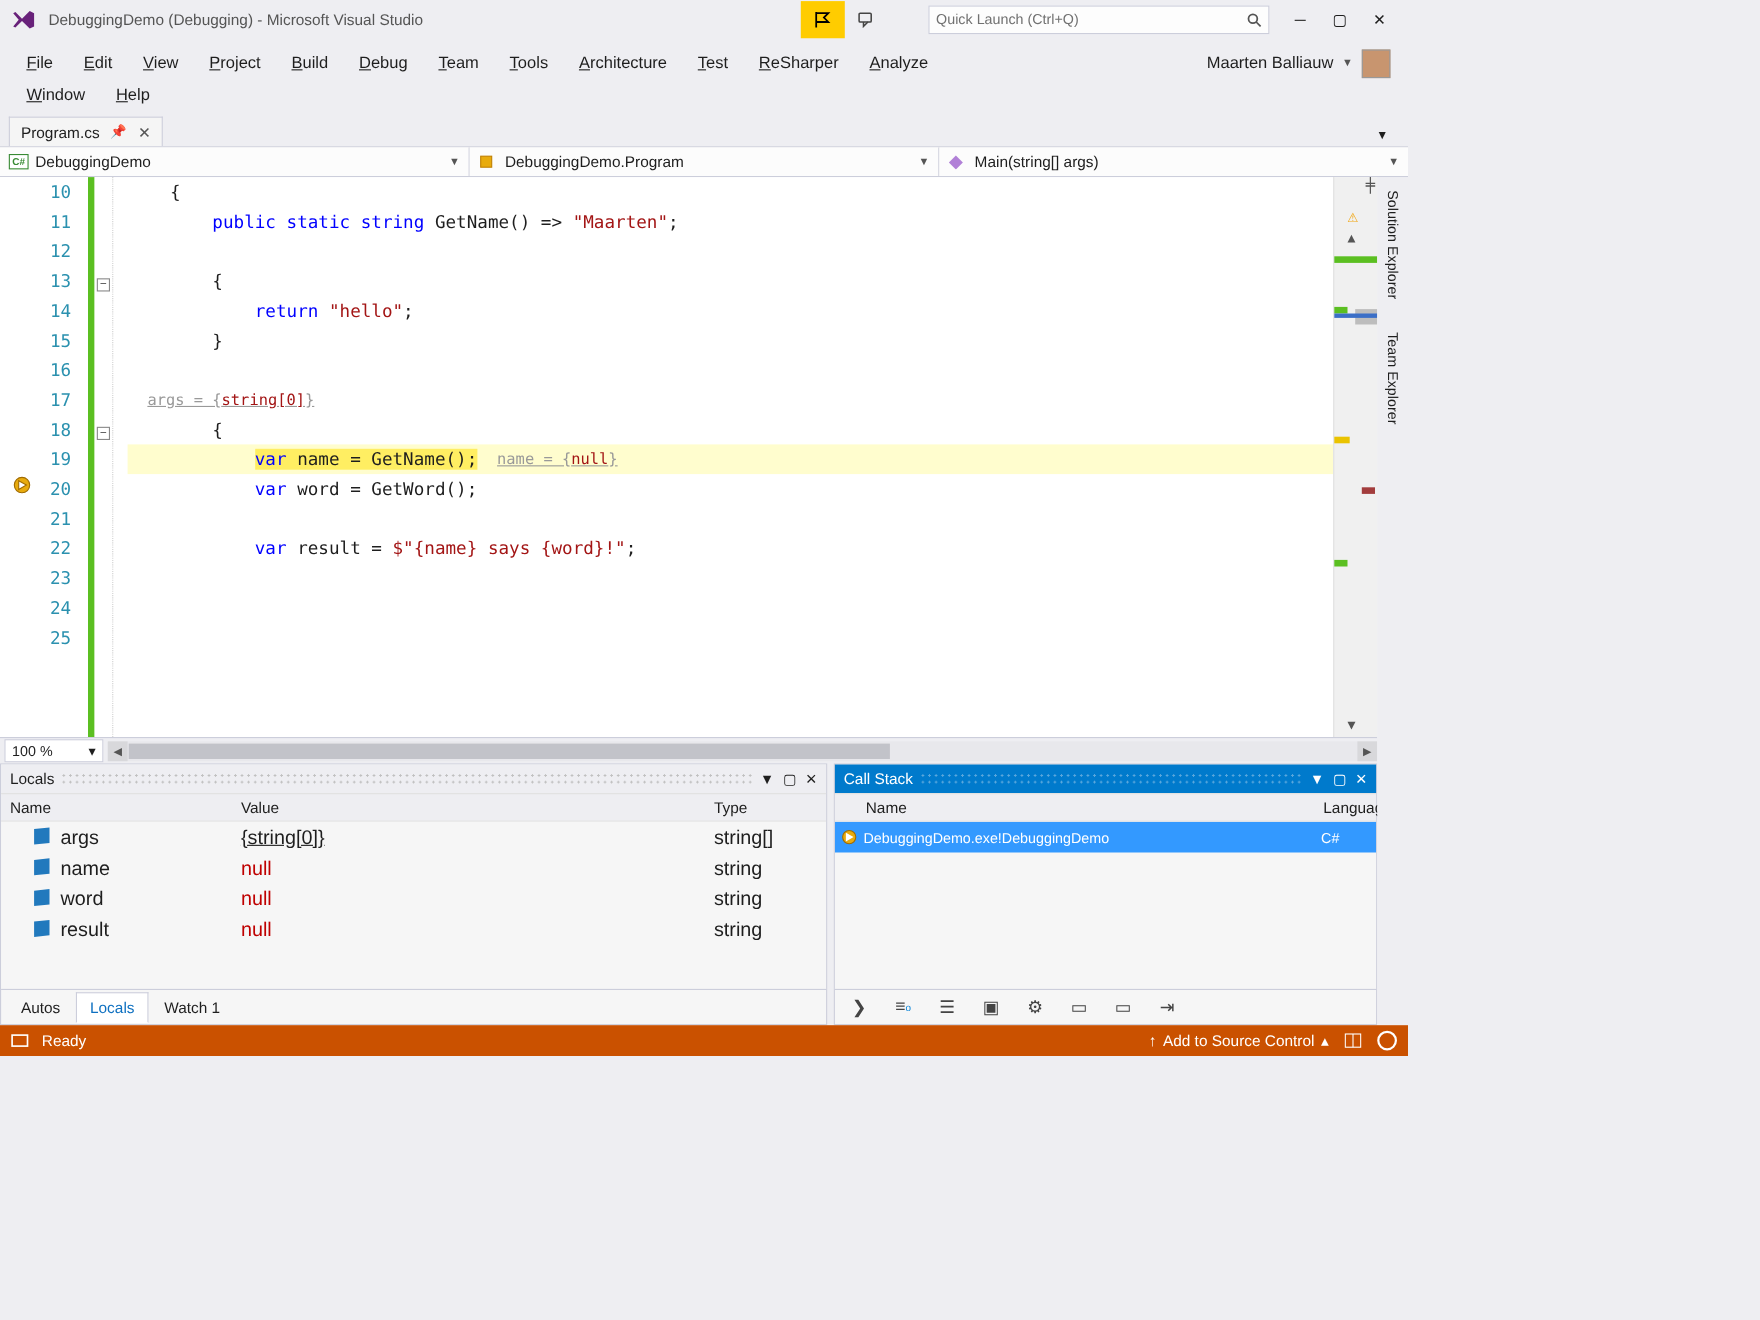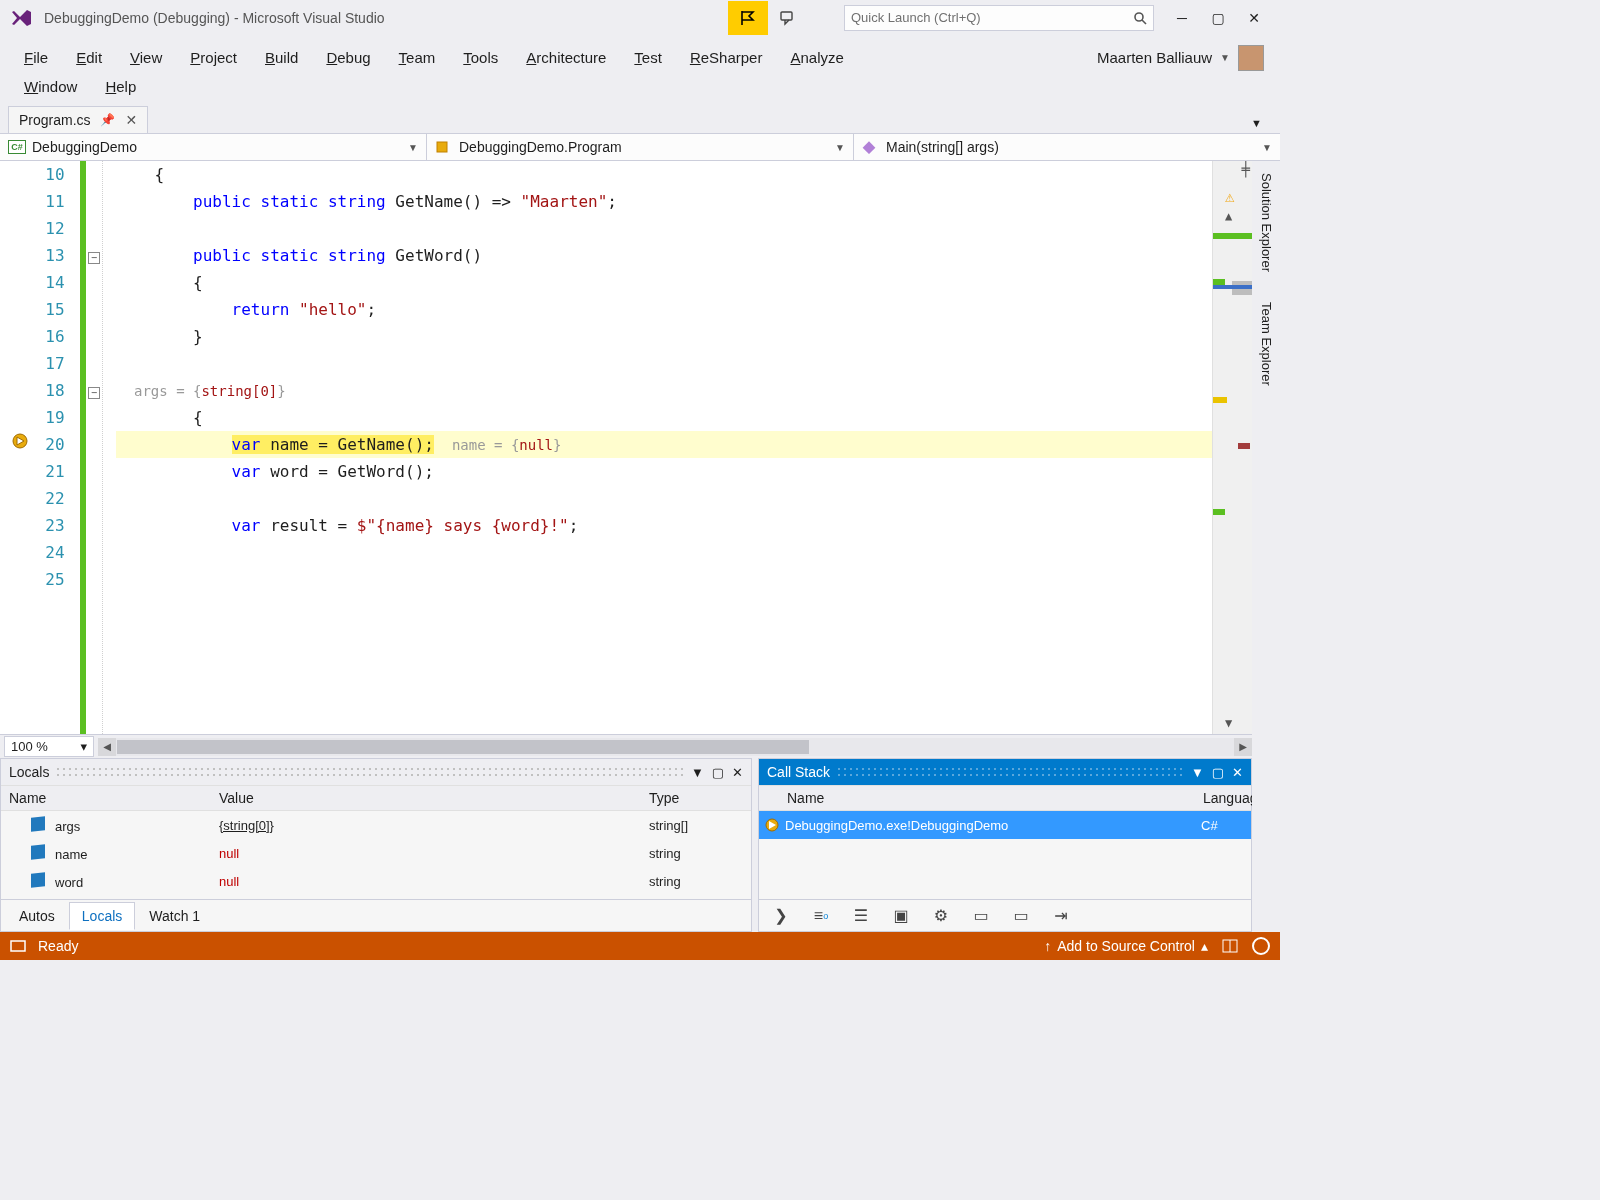--- a/index.html
+++ b/index.html
@@ -45,21 +45,21 @@
 .green-bar{width:6px;background:#5bbf21;}
 .fold-col{width:16px;background:#fff;}
 .dotted-col{width:14px;border-left:1px dotted #d0d0d0;}
 .code-lines{flex:1;position:relative;}
 .line{height:27px;display:flex;align-items:center;white-space:pre;}
 .ln{height:27px; line-height:27px;text-align:center;}
 .fold-glyph{width:12px;height:12px;border:1px solid #888;display:inline-flex;align-items:center;justify-content:center;font-size:10px;line-height:1;color:#555;}
 .kw{color:#0000ff;} .str{color:#a31515;} .type{color:#2b91af;}
 .hl-current{background:#fffdce;}
 .hl-exec{background:#ffee62;}
-.inline-hint{color:#999;font-size:14px;margin-left:18px;}
+.inline-hint{color:#999;font-size:14px;margin-left:18px;text-decoration:underline;}
 .inline-hint .str2{color:#a31515;}
 .inline-hint .null{color:#a31515;}
 
 
 .minimap { width:40px; background:#f0f0f0; position:relative; border-left:1px solid #e0e0e0;}
 .mm-split{position:absolute;top:0;right:2px;font-size:14px;color:#555;}
 .mm-warn{position:absolute;top:26px;left:12px;color:#f1a817;}
 .mm-arrow{position:absolute;top:48px;left:12px;color:#555;font-size:12px;}
 .mm-mark{position:absolute;left:0;width:100%;height:6px;}
 
@@ -69,34 +69,34 @@
 
 
 .zoom-row{height:24px;display:flex;align-items:center;background:#eeeef2;border-top:1px solid #cccedb;}
 .zoom-box{width:90px;border:1px solid #cccedb;margin:0 4px;padding:2px 6px;background:#fff;font-size:13px;display:flex;}
 .zoom-box span{flex:1;}
 .hscroll{flex:1;height:18px;background:#e8e8ec;display:flex;align-items:center;}
 .hsbtn{width:18px;height:18px;background:#d8d8db;display:flex;align-items:center;justify-content:center;font-size:10px;color:#555;}
 .hthumb{width:60%;height:14px;background:#c2c3c9;margin-left:1px;}
 
 
-.panels{height:174px;display:flex;background:#eeeef2;}
+.panels{height:238px;display:flex;background:#eeeef2;}
 .panel{display:flex;flex-direction:column;border:1px solid #cccedb;background:#f6f6f6;}
 .panel.left{flex:0 0 752px;}
 .panel.right{flex:1;margin-left:6px;}
 .panel-hdr{height:26px;display:flex;align-items:center;padding:0 8px;font-size:14px;}
 .panel.left .panel-hdr{background:#eeeef2;color:#1e1e1e;}
 .panel.right .panel-hdr{background:#007acc;color:#fff;}
 .hdr-spacer{flex:1; background-image:radial-gradient(#c0c0c0 1px,transparent 1px);background-size:6px 6px;height:12px;margin:0 6px;}
 .panel.right .hdr-spacer{background-image:radial-gradient(#5aa7dc 1px,transparent 1px);}
 .hdr-btns{display:flex;gap:8px;font-size:13px;}
 .grid-hdr{display:flex;background:#eeeef2;border-top:1px solid #e0e0e0;border-bottom:1px solid #e0e0e0;font-size:14px;height:26px;align-items:center;}
 .grid-hdr div{padding:0 8px;}
 .grid-body{flex:1;background:#f6f6f6;overflow:auto;}
-.grid-row{display:flex;height:28px;align-items:center;font-size:13px;}
+.grid-row{display:flex;height:28px;align-items:center;font-size:18px;}
 .cell{padding:0 8px;}
 .cube{width:14px;height:14px;display:inline-block;background:#2179bd;transform:skewY(-6deg);margin-right:10px;}
 .val-red{color:#bf0000;}
 .val-norm{color:#1e1e1e;text-decoration:underline;}
 .tab-strip{height:32px;display:flex;align-items:center;border-top:1px solid #cccedb;gap:2px;padding:0 6px;}
 .btab{padding:5px 12px;font-size:14px;color:#1e1e1e;}
 .btab.active{background:#fff;border:1px solid #cccedb;border-bottom:1px solid #fff;color:#0e70c0;}
 .cs-toolbar{height:32px;border-top:1px solid #cccedb;display:flex;align-items:center;gap:16px;padding:0 10px;color:#444;}
 .cs-tool{width:24px;height:20px;display:flex;align-items:center;justify-content:center;font-size:16px;}
 .cs-sel{background:#3399ff;color:#fff;}
@@ -260,21 +260,20 @@
           <div class="ln" style="text-align: center;"></div>
           <div class="ln" style="text-align: center;"></div>
           <div class="ln" style="text-align: center;"></div>
           <div class="ln" style="text-align: center;"></div>
         </div>
       <div class="dotted-col"></div>
       <div class="code-lines" id="codelines">
           <div class="line"><span>    {</span></div>
           <div class="line"><span>        <span class="kw">public</span> <span class="kw">static</span> <span class="kw">string</span> GetName() =&gt; <span class="str">"Maarten"</span>;</span></div>
           <div class="line"><span></span></div>
-          <div class="line"><span>        <span class="kw">public</span> <span class="kw">static</span> <span class="kw">string</span> GetWord()</span></div>
           <div class="line"><span>        {</span></div>
           <div class="line"><span>            <span class="kw">return</span> <span class="str">"hello"</span>;</span></div>
           <div class="line"><span>        }</span></div>
           <div class="line"><span></span></div>
           <div class="line"><span class="inline-hint">args = {<span class="str2">string[0]</span>}</span></div>
           <div class="line"><span>        {</span></div>
           <div class="line hl-current"><span>            </span><span class="hl-exec"><span class="kw">var</span> name = GetName();</span><span class="inline-hint">name = {<span class="null">null</span>}</span></div>
           <div class="line"><span>            <span class="kw">var</span> word = GetWord();</span></div>
           <div class="line"><span></span></div>
           <div class="line"><span>            <span class="kw">var</span> result = <span class="str">$"{name} says {word}!"</span>;</span></div>

